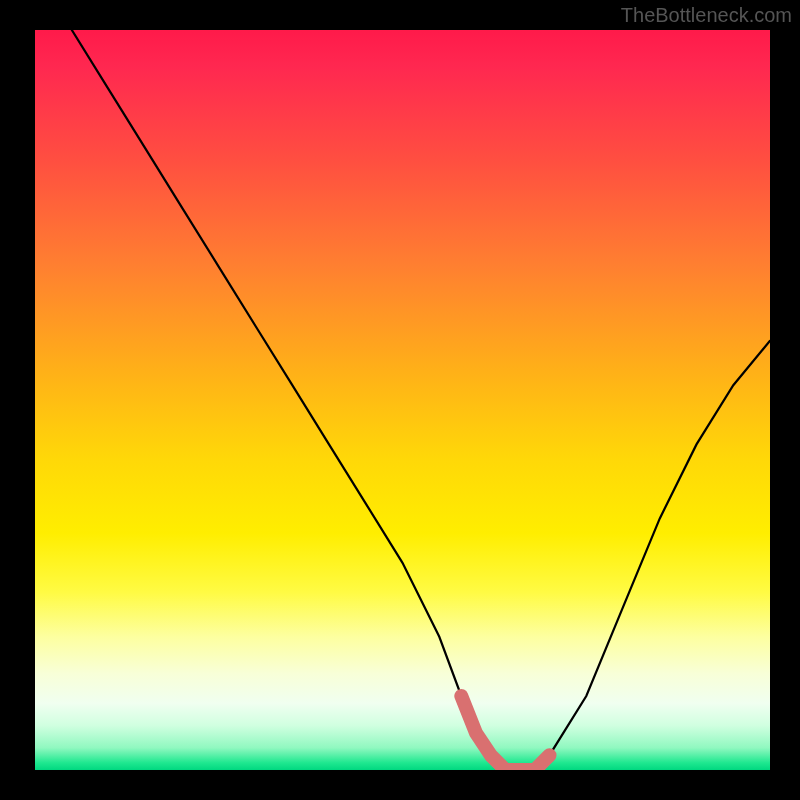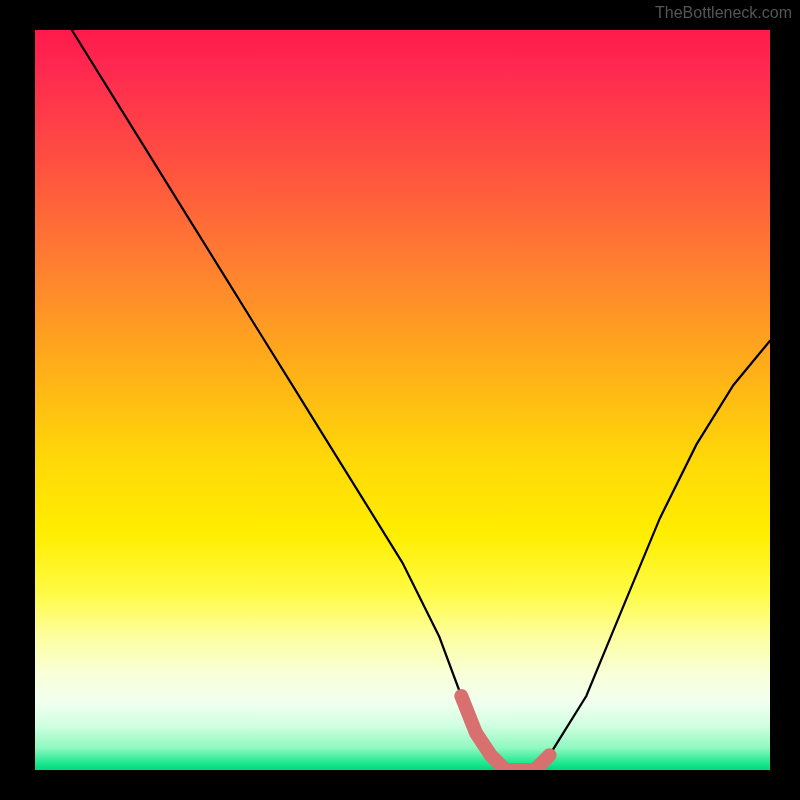--- a/index.html
+++ b/index.html
@@ -9,21 +9,21 @@
     background: #000;
     position: relative;
     overflow: hidden;
     font-family: Arial, sans-serif;
   }
   .watermark {
     position: absolute;
     top: 4px;
     right: 8px;
     color: #555;
-    font-size: 16px;
+    font-size: 20px;
     font-weight: 500;
     z-index: 10;
     margin-left: 36px;
   }
   .plot-area {
     position: absolute;
     left: 35px;
     top: 30px;
     width: 735px;
     height: 740px;

